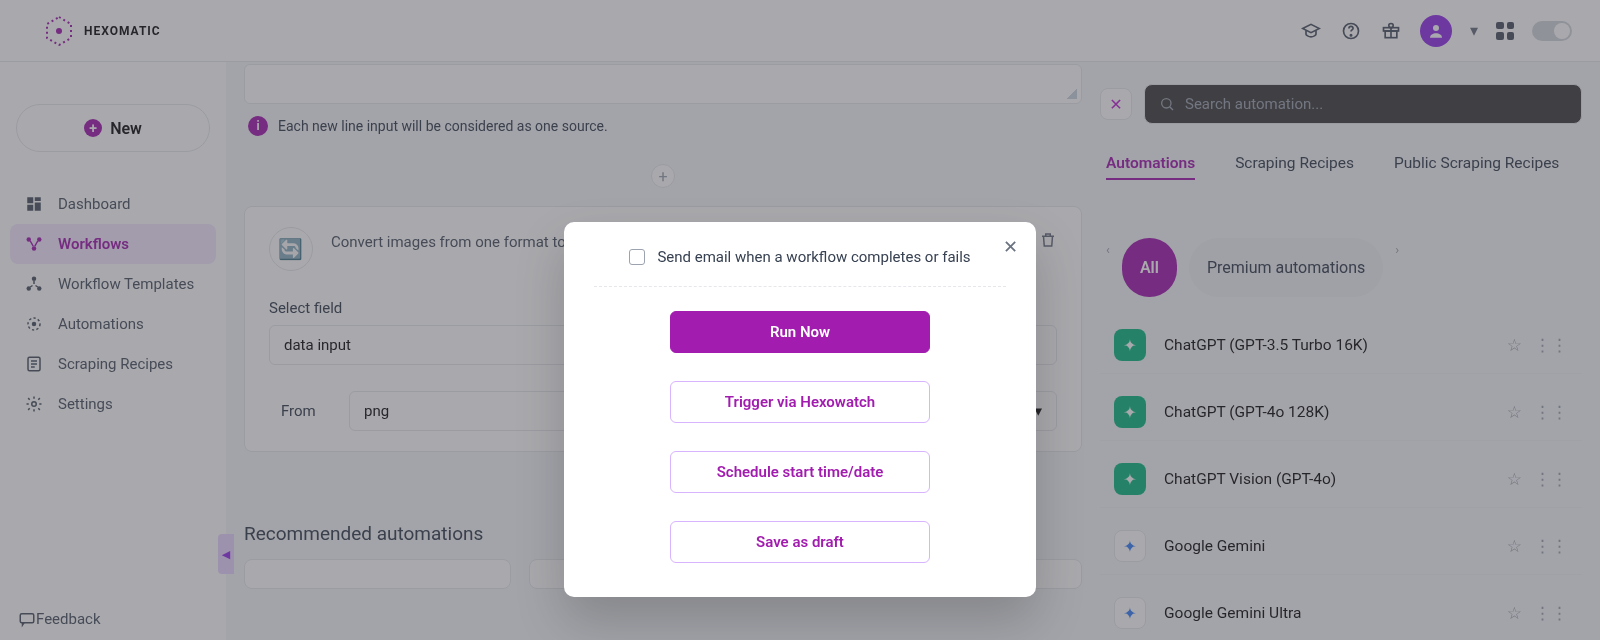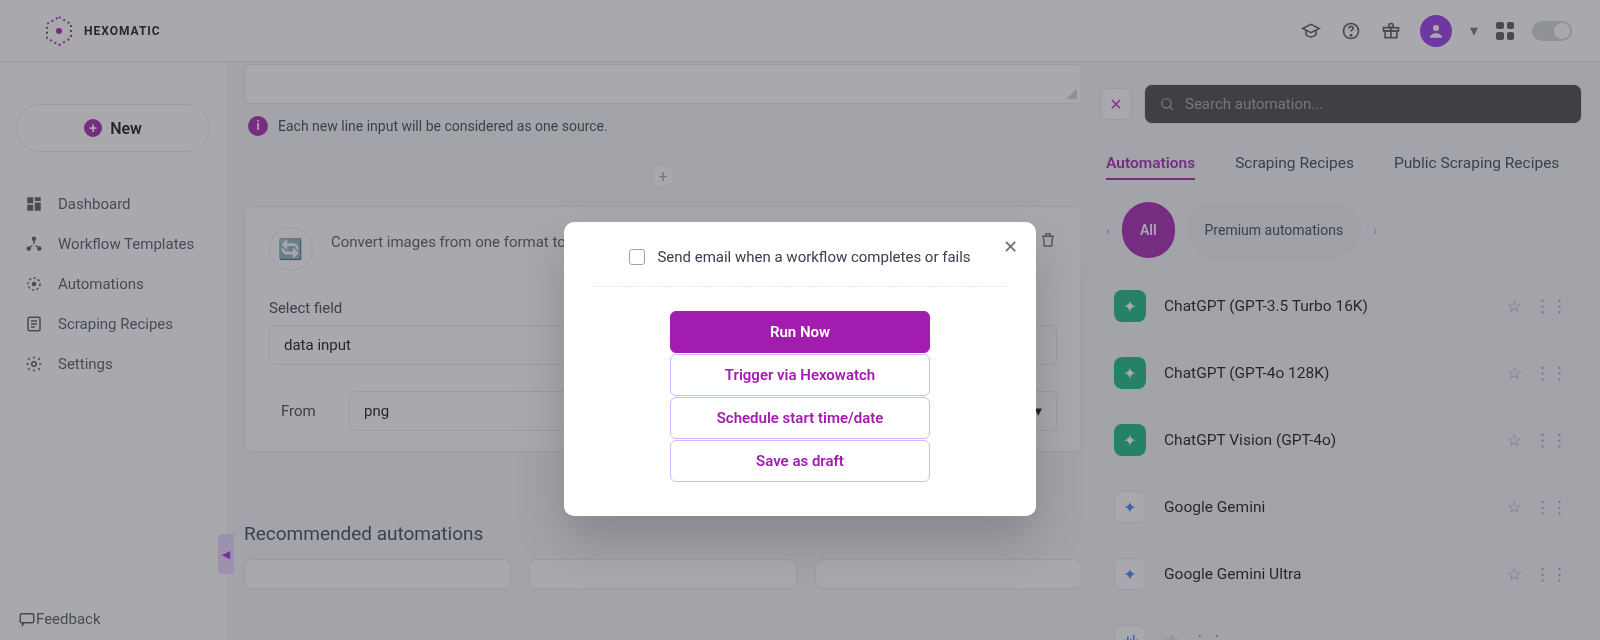--- a/index.html
+++ b/index.html
@@ -55,39 +55,39 @@
   
   .rightpanel { position:absolute; top:62px; right:0; width:500px; bottom:0; padding:22px 18px 0 0; }
   .search-row { display:flex; align-items:center; gap:12px; }
   .close-search { width:32px; height:32px; border-radius:8px; border:1px solid #e5e7eb; background:#fff; color:#c026d3; display:flex; align-items:center; justify-content:center; font-size:16px; }
   .search-box { flex:1; height:40px; border:1px solid #e5e7eb; border-radius:8px; background:#404040; display:flex; align-items:center; gap:10px; padding:0 14px; color:#9ca3af; font-size:15px; }
   .rtabs { display:flex; gap:40px; margin-top:30px; font-size:15.5px; color:#374151; padding-left:6px; }
   .rtab { cursor:pointer; padding-bottom:6px; white-space:nowrap; }
   .rtab.active { color:#a21caf; font-weight:600; border-bottom:2px solid #a21caf; }
   .chip-row { display:flex; align-items:center; gap:12px; margin-top:22px; padding-left:6px; }
   .chev-sm { color:#9ca3af; font-size:13px; }
-  .chip { padding:20px 18px; border-radius:999px; background:#eef0f4; color:#374151; font-size:14px; white-space:nowrap; }
+  .chip { padding:20px 18px; border-radius:999px; background:#eef0f4; color:#374151; font-size:16px; white-space:nowrap;margin-top:36px; }
   .chip.active { background:#a21caf; color:#fff; font-weight:600; }
   .auto-list { margin-top:20px; display:flex; flex-direction:column; gap:10px; }
   .auto-item { display:flex; align-items:center; gap:18px; padding:12px 14px; border-bottom:1px solid #edf0f4; }
   .auto-icon { width:32px; height:32px; border-radius:8px; display:flex; align-items:center; justify-content:center; font-size:16px; color:#fff; }
   .auto-icon.green { background:#10b981; }
   .auto-icon.blue { background:#fff; color:#3b82f6; border:1px solid #e5e7eb; }
   .auto-icon.bars { background:#fff; color:#3b82f6; border:1px solid #e5e7eb; }
   .auto-name { flex:1; font-size:15.5px; color:#111; }
   .auto-actions { display:flex; align-items:center; gap:12px; color:#9ca3af; font-size:17px; }
 
   
   .overlay { position:absolute; inset:0; background:rgba(64,64,74,0.45); display:flex; align-items:flex-start; justify-content:center; padding-top:222px; }
   .modal { width:472px; background:#fff; border-radius:10px; padding:26px 30px 34px; position:relative; box-shadow:0 24px 50px rgba(0,0,0,.18); }
   .modal-close { position:absolute; top:14px; right:18px; color:#6b7280; font-size:18px; cursor:pointer; }
   .cb-row { display:flex; align-items:center; gap:12px; justify-content:center; font-size:15px; color:#374151; }
   .cb { width:16px; height:16px; border:1.5px solid #9ca3af; border-radius:3px; }
   .dashline { border:none; border-top:1.5px dashed #e5e7eb; margin:20px 0 24px; }
-  .mbtn { display:block; width:260px; margin:0 auto 1px; padding:11px 0; border-radius:6px; text-align:center; font-size:15px; font-weight:600; cursor:pointer; }
+  .mbtn { display:block; width:260px; margin:0 auto 28px; padding:11px 0; border-radius:6px; text-align:center; font-size:15px; font-weight:600; cursor:pointer; }
   .mbtn.primary { background:#a21caf; color:#fff; border:1px solid #a21caf; }
   .mbtn.ghost { background:#fff; color:#a21caf; border:1.5px solid #d8b4fe; }
 
   svg { display:block; }
 </style>
 </head>
 <body>
 
 <div class="topbar">
   <div class="logo">
@@ -146,20 +146,31 @@
   <div class="nav-item">
     <span class="nav-icon">
         <svg width="18" height="18" viewBox="0 0 24 24" fill="currentColor">
           <rect x="3" y="3" width="8" height="8"></rect>
           <rect x="13" y="3" width="8" height="5"></rect>
           <rect x="13" y="10" width="8" height="11"></rect>
           <rect x="3" y="13" width="8" height="8"></rect>
         </svg>
       </span>
     <span>Dashboard</span>
+  </div>
+  <div class="nav-item active">
+    <span class="nav-icon">
+        <svg width="18" height="18" viewBox="0 0 24 24" fill="currentColor">
+          <circle cx="5" cy="6" r="3"></circle>
+          <circle cx="19" cy="6" r="3"></circle>
+          <circle cx="12" cy="18" r="3"></circle>
+          <path d="M7 8l4 7M17 8l-4 7" stroke="currentColor" stroke-width="2"></path>
+        </svg>
+      </span>
+    <span>Workflows</span>
   </div>
   <div class="nav-item">
     <span class="nav-icon">
         <svg width="18" height="18" viewBox="0 0 24 24" fill="currentColor">
           <circle cx="12" cy="5" r="3"></circle>
           <circle cx="5" cy="18" r="3"></circle>
           <circle cx="19" cy="18" r="3"></circle>
           <path d="M12 8v4M10 14l-3 2M14 14l3 2" stroke="currentColor" stroke-width="2" fill="none"></path>
         </svg>
       </span>

